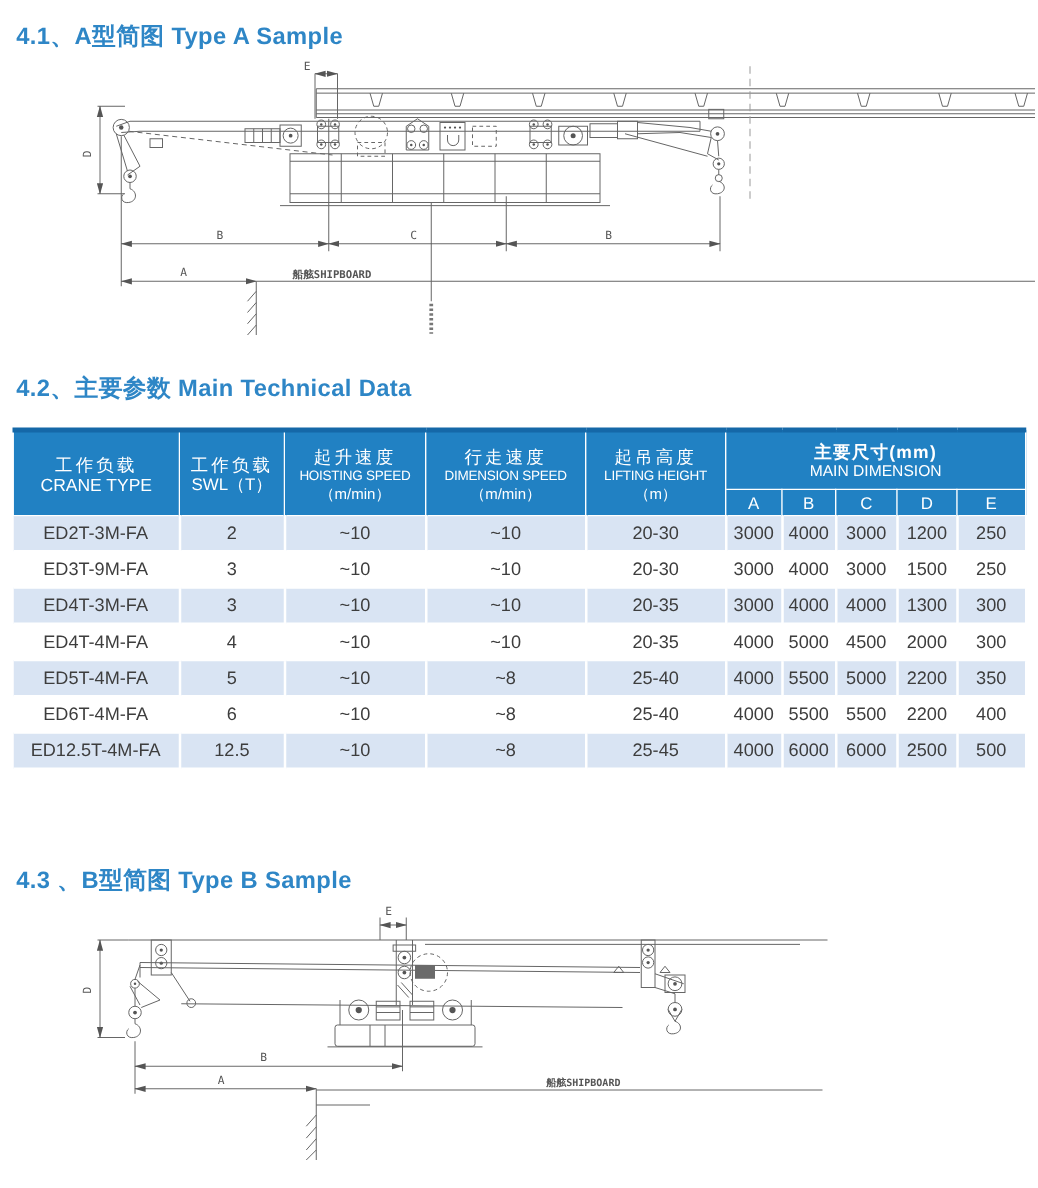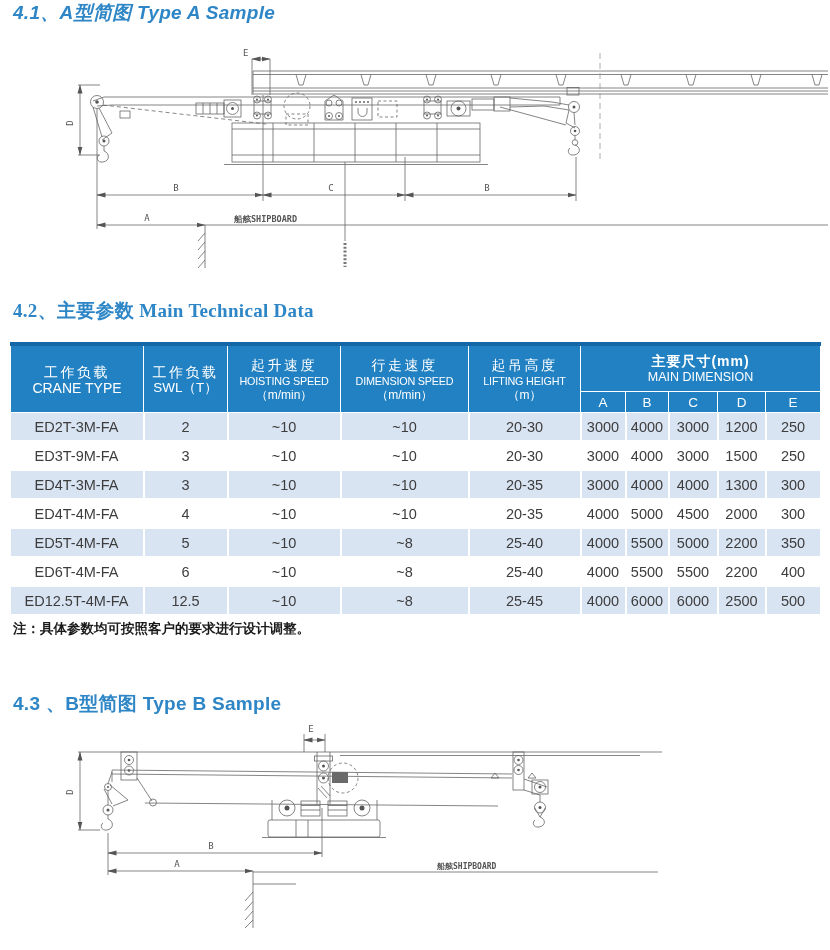--- a/index.html
+++ b/index.html
@@ -4,22 +4,22 @@
 <style>
   html,body{margin:0;padding:0;}
   body{
     width:830px;height:950px;position:relative;background:#fff;
     font-family:"Liberation Sans",sans-serif;overflow:hidden;
   }
   .sec-title{
     position:absolute;left:13px;font-size:19px;font-weight:bold;
     color:#2E86C6;letter-spacing:.3px;white-space:nowrap;
   }
-  #title-a{top:0;font-style:italic;}
-  #title-data{top:298px;font-family:Liberation Serif, serif;}
+  #title-a{top:16px;}
+  #title-data{top:298px;}
   #title-b{top:691px;}
   svg.draw{position:absolute;left:0;}
   #draw-a{top:45px;}
   #draw-b{top:700px;}
   svg text{font-family:"DejaVu Sans Mono",monospace;fill:#555;stroke:none;}
   table.spec{
     position:absolute;left:10px;top:342px;width:810px;
     border-collapse:collapse;table-layout:fixed;
   }
   table.spec th{
@@ -345,21 +345,20 @@
         <td>4000</td>
         <td>6000</td>
         <td>6000</td>
         <td>2500</td>
         <td>500</td>
       </tr>
     </tbody>
 </table>
 
 <div class="note">
-  <div class="zh">注：具体参数均可按照客户的要求进行设计调整。</div>
 </div>
 
 <div id="title-b" class="sec-title">4.3 、B型简图 Type B Sample</div>
 
 <svg id="draw-b" class="draw" width="830" height="250" viewBox="0 0 830 250">
   <defs>
     <marker id="arB" markerWidth="9" markerHeight="6" refX="8.5" refY="2.5" orient="auto-start-reverse" markerUnits="userSpaceOnUse" viewBox="0 0 9 5">
       <path d="M0,0 L9,2.5 L0,5 Z" fill="#555"></path>
     </marker>
   </defs>

